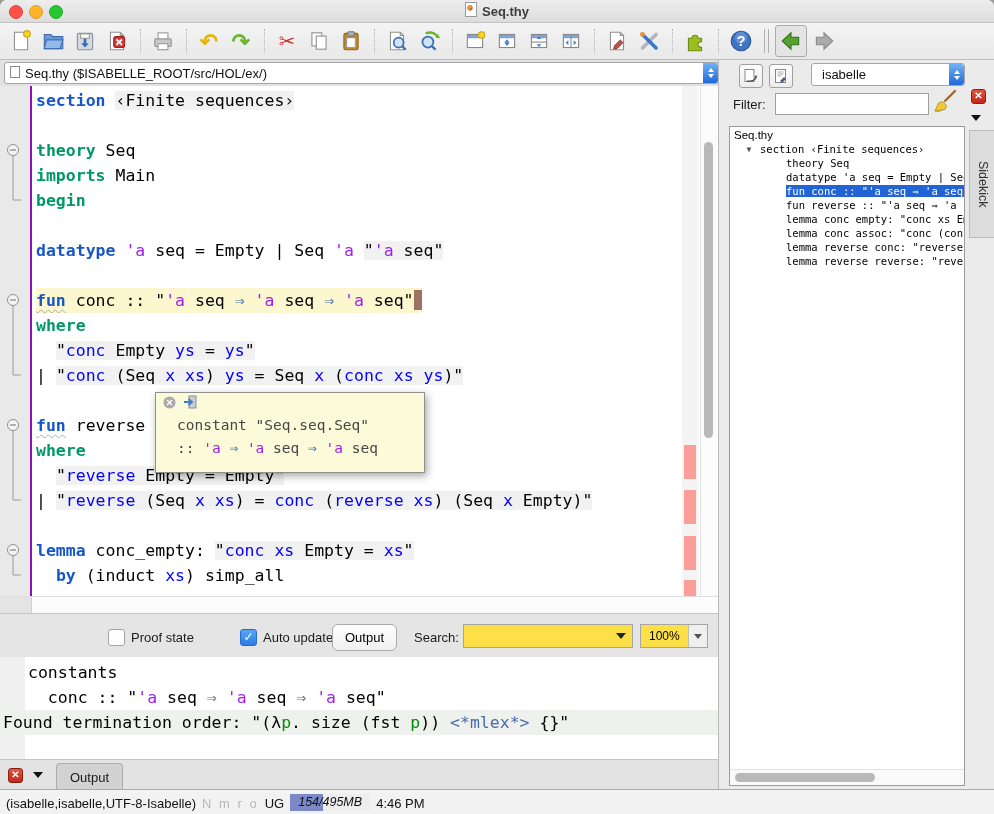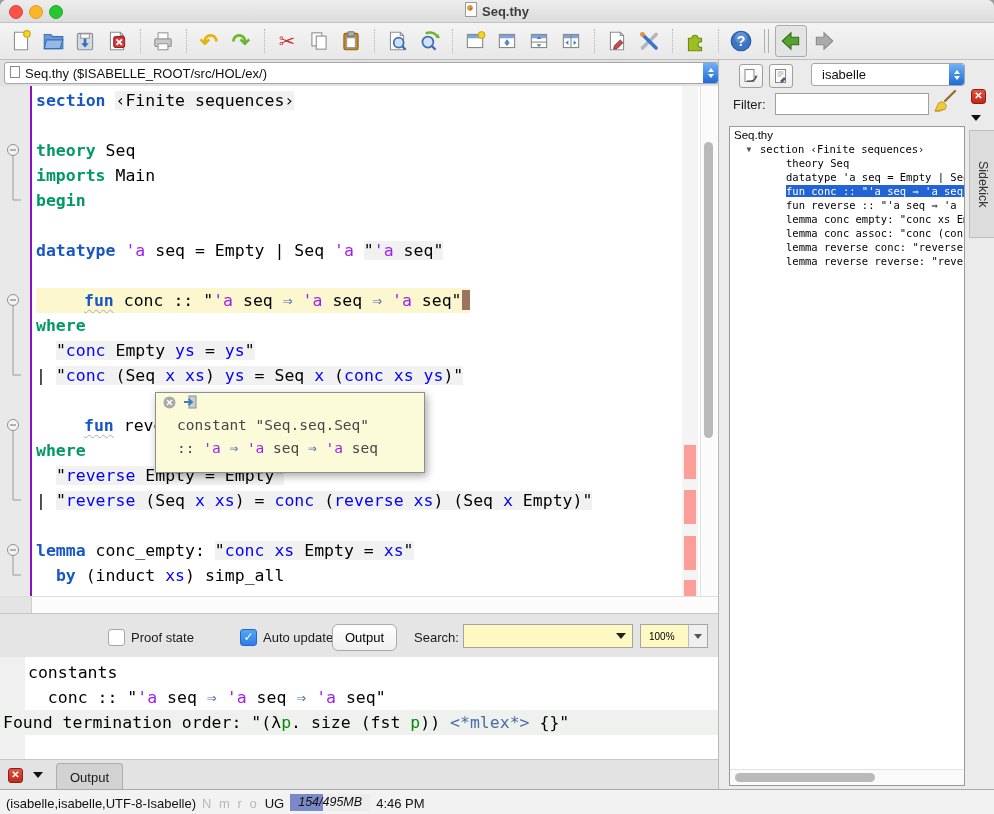--- a/index.html
+++ b/index.html
@@ -34,41 +34,41 @@
   .textarea{position:absolute;left:32px;top:0;width:650px;height:510px;overflow:hidden;font-family:"DejaVu Sans Mono",monospace;font-size:16.5px;line-height:25px;white-space:pre;padding:2px 0 0 4px;box-sizing:border-box;}
   .code-line{height:25px;}
   .tok-cmd{color:#1756c8;font-weight:bold;}
   .tok-kw{color:#009966;font-weight:bold;}
   .tok-tvar{color:#A020F0;}
   .tok-free{color:#0000FF;}
   .tok-arrow{color:#4A6DA8;}
   .tok-bound{color:#008B00;}
   .tok-str{background:#F1F1F1;}
   .tok-dim{color:#464646;}
-  .tok-wavy{text-decoration:underline wavy #ACACAC 1px;text-underline-offset:3px;margin-left:48px;}
+  .tok-wavy{text-decoration:underline wavy #ACACAC 1px;text-underline-offset:3px;}
   .hl-cmd{background:#FCF7CE;display:inline-block;}
   .caret{display:inline-block;width:8px;height:20px;background:#9C7263;vertical-align:-4px;}
   .overview{position:absolute;left:682px;top:0;width:16px;height:510px;background:#F4F4F4;}
   .ovmark{position:absolute;left:2px;width:12px;background:#FC9E98;}
   .vscroll{position:absolute;left:700px;top:0;width:16px;height:510px;background:#FBFBFB;border-left:1px solid #E2E2E2;}
   .vthumb{position:absolute;left:3px;top:56px;width:9px;height:296px;background:#B9B9B9;border-radius:5px;}
   
   .tooltip{position:absolute;left:155px;top:306px;width:268px;height:79px;background:#FBFAD9;border:1px solid #8F8F8F;box-shadow:2px 3px 8px rgba(0,0,0,.35);z-index:5;}
   .tooltip-head{height:21px;display:flex;align-items:center;gap:7px;padding-left:7px;}
   .tooltip-body{padding-left:21px;font-family:"DejaVu Sans Mono",monospace;font-size:14.5px;line-height:23px;white-space:pre;color:#464646;}
   
   .hscroll{position:absolute;left:0;top:596px;width:718px;height:17px;background:#FCFCFC;border-top:1px solid #DEDEDE;}
   .hscorner{position:absolute;left:0;top:0;width:31px;height:17px;background:#E4E4E4;border-right:1px solid #D0D0D0;}
   
   .outctrl{position:absolute;left:0;top:613px;width:718px;height:44px;background:#E5E5E5;border-top:1px solid #C6C6C6;}
   .cb{position:absolute;width:15px;height:15px;background:#fff;border:1px solid #A5A5A5;border-radius:3px;top:15px;}
   .cb.checked{background:linear-gradient(#55A6F8,#2D7DE8);border-color:#2568C8;color:#fff;font-size:12px;line-height:15px;text-align:center;}
   .ctl-label{position:absolute;top:16px;font-size:13px;color:#1b1b1b;}
   .pushbtn{position:absolute;top:10px;height:25px;background:linear-gradient(#FFFFFF,#F0F0F0);border:1px solid #ABABAB;border-radius:6px;font-size:13px;display:flex;align-items:center;justify-content:center;padding:0 12px;}
-  .dropbox{position:absolute;top:10px;height:24px;background:#fef9c3;border:1px solid #A5A5A5;display:flex;align-items:center;font-size:10px;box-sizing:border-box;}
+  .dropbox{position:absolute;top:10px;height:24px;background:#fde047;border:1px solid #A5A5A5;display:flex;align-items:center;font-size:12px;box-sizing:border-box;}
   .dropbox .arr{margin-left:auto;margin-right:6px;width:0;height:0;border-left:5px solid transparent;border-right:5px solid transparent;border-top:6px solid #222;}
   .dropbox .btnpart{margin-left:auto;width:18px;height:100%;background:#EFEFEF;border-left:1px solid #BDBDBD;display:flex;align-items:center;justify-content:center;}
   .dropbox .btnpart i{width:0;height:0;border-left:4px solid transparent;border-right:4px solid transparent;border-top:5px solid #555;}
   
   .output{position:absolute;left:0;top:657px;width:718px;height:102px;background:#fff;overflow:hidden;}
   .out-strip{position:absolute;left:0;top:0;width:25px;height:102px;background:#F0F0F0;}
   .out-lines{position:absolute;left:0;top:3px;width:718px;font-family:"DejaVu Sans Mono",monospace;font-size:16.5px;line-height:25px;white-space:pre;}
   .out-line{height:25px;padding-left:28px;position:relative;}
   .out-line.band{background:#EFF1EF;padding-left:3px;}
   

